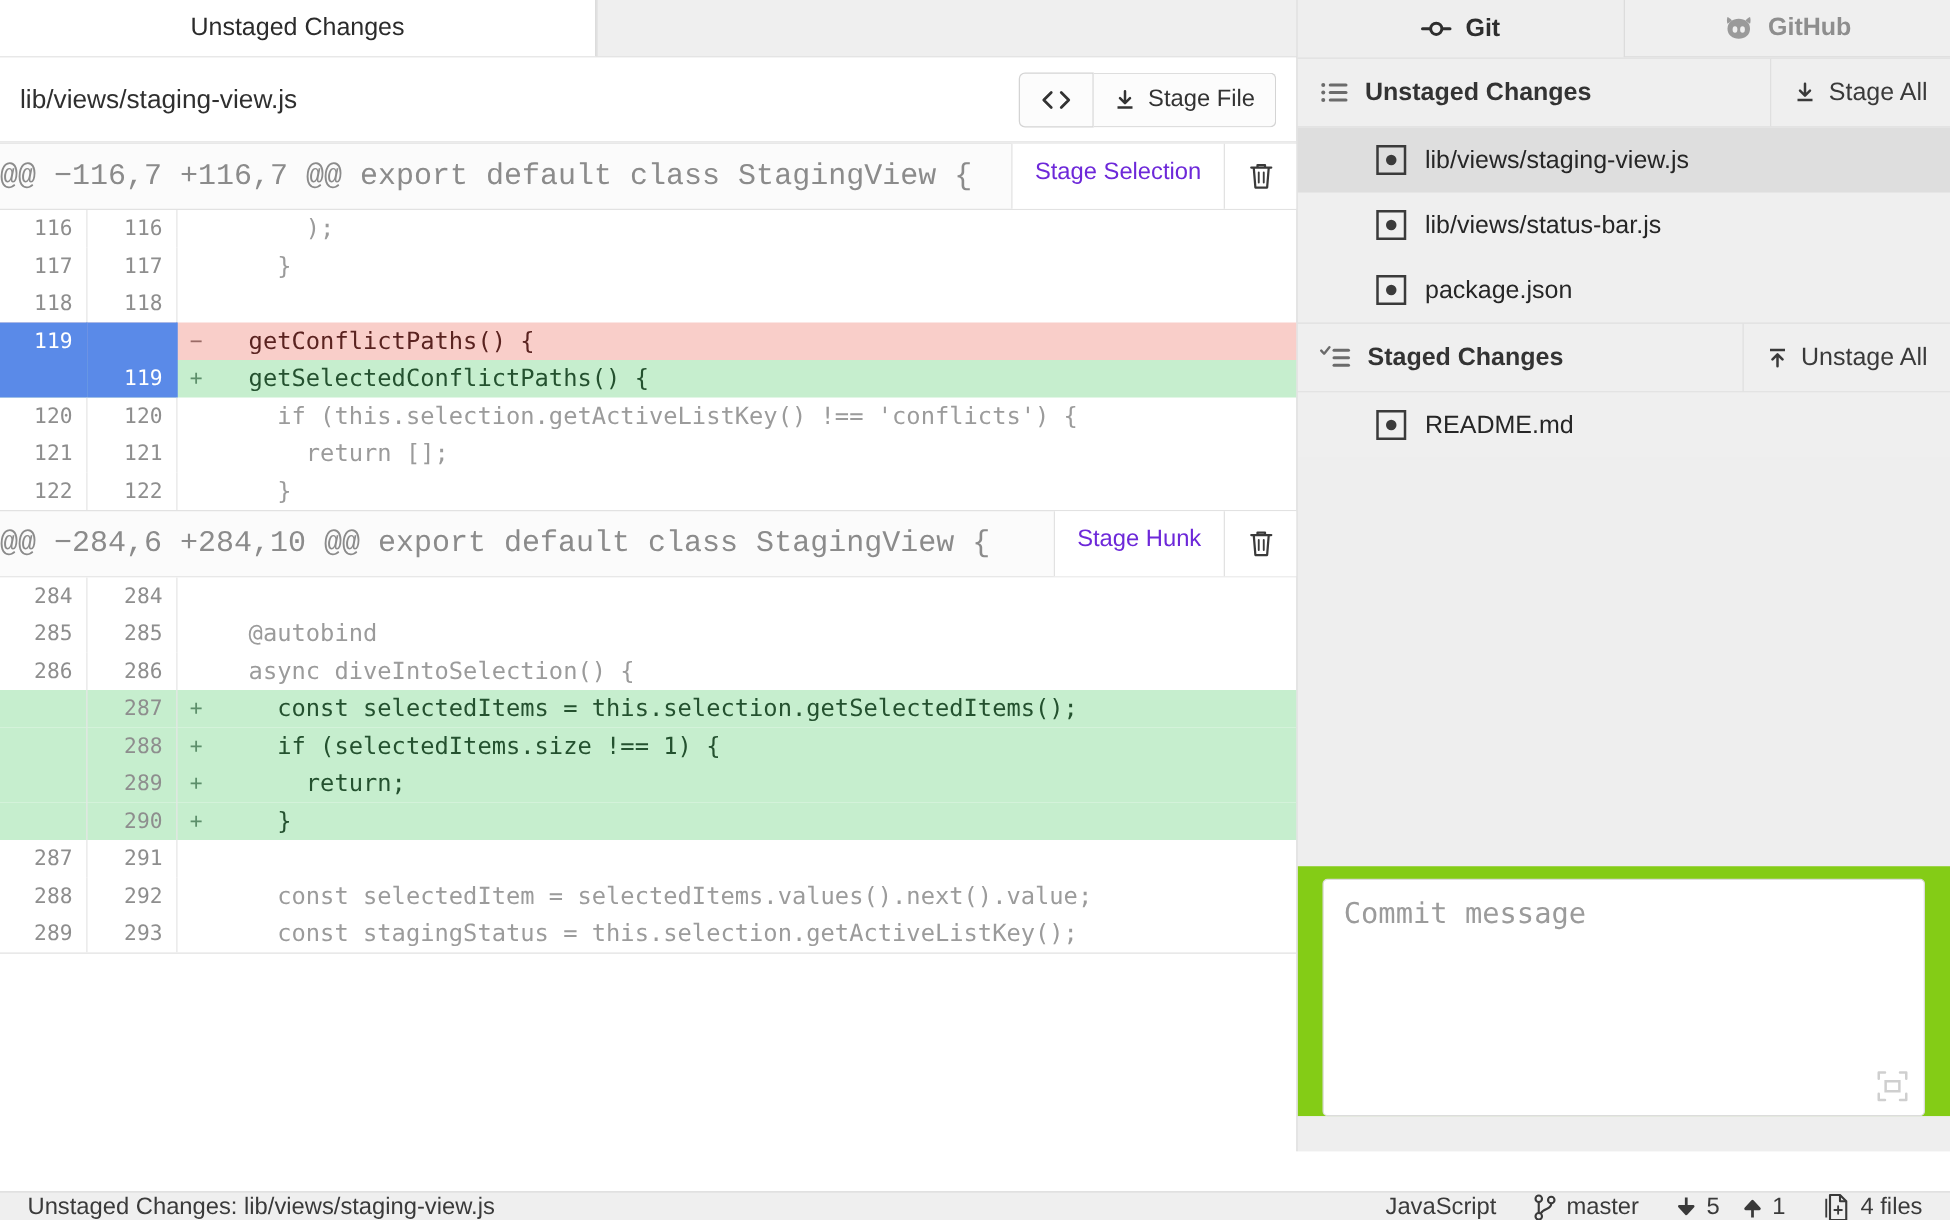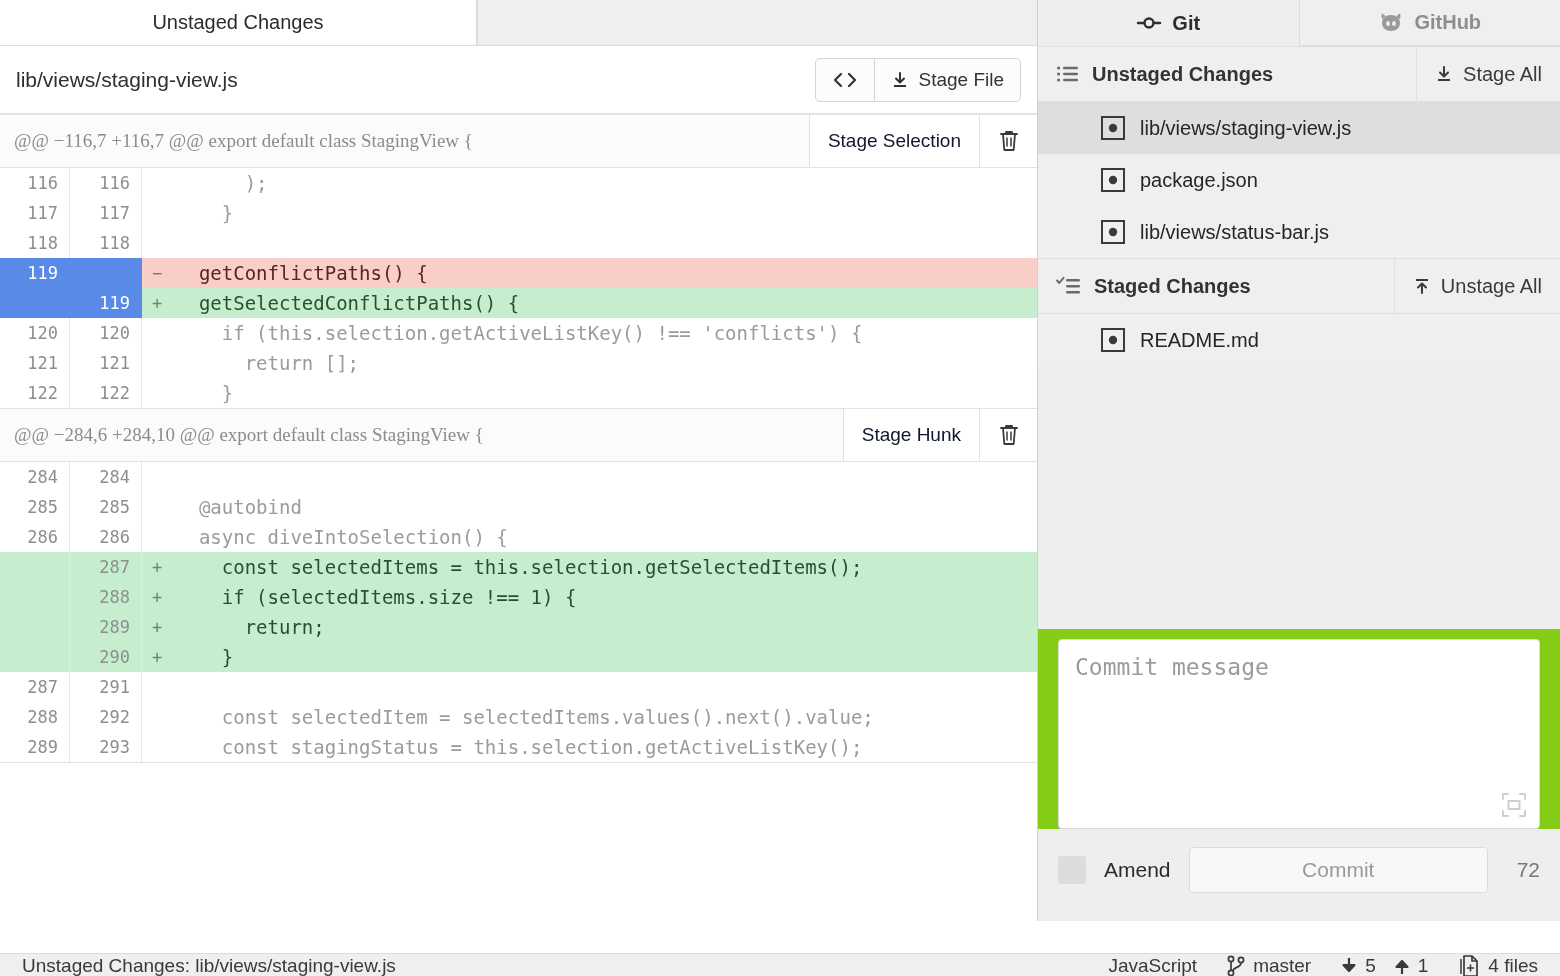--- a/index.html
+++ b/index.html
@@ -33,24 +33,24 @@
     border: 1px solid #d4d4d4; background: #fcfcfc; color: #333;
     font-size: 19px; height: 44px; display: flex; align-items: center; justify-content: center;
     padding: 0 16px; gap: 9px;
   }
   .btn.first { border-radius: 5px 0 0 5px; }
   .btn.last { border-radius: 0 5px 5px 0; border-left: none; }
 
   
   .hunk-head { display: flex; align-items: stretch; height: 54px; background: #fbfbfb;
                border-top: 1px solid #e2e2e2; border-bottom: 1px solid #e2e2e2; }
-  .hunk-label { flex: 1; display: flex; align-items: center; padding-left: 14px;
-                font-family: Liberation Serif, serif; font-size: 19px; color: #8b8b8b; }
-  .hunk-btn { display: flex; align-items: center; justify-content: center; padding: 0 18px;
-              font-size: 19px; color: #0f172a; border-left: 1px solid #e2e2e2; background: #fff; }
+  .hunk-label { flex: 1; display: flex; align-items: center; 
+                font-family: Liberation Mono, monospace; font-size: 24px; color: #8b8b8b; }
+  .hunk-btn { display: flex; align-items: flex-start; justify-content: center; padding: 12px 18px;
+              font-size: 19px; color: #6d28d9; border-left: 1px solid #e2e2e2; background: #fff; }
   .hunk-icon-btn { display: flex; align-items: center; justify-content: center; width: 58px;
                    border-left: 1px solid #e2e2e2; background: #fff; }
 
   
   .code-block { background: #fff; }
   .code-row { display: flex; height: 30px; align-items: stretch;
               font-family: "DejaVu Sans Mono", monospace; font-size: 19px; line-height: 30px; }
   .gut { width: 70px; text-align: right; padding-right: 11px; color: #8e8e8e; font-size: 17px;
          border-right: 1px solid #e6e6e6; flex: 0 0 70px; }
   .gut.b { width: 72px; flex: 0 0 72px; }
@@ -356,30 +356,30 @@
             </span>
             <span>lib/views/staging-view.js</span>
           </div>
           <div class="file-row">
             <span>
               <svg width="26" height="26" viewBox="0 0 26 26">
   <rect x="2" y="2" width="22" height="22" stroke="#3a3a3a" stroke-width="2" fill="none"></rect>
   <circle cx="13" cy="13" r="4.2" fill="#3a3a3a"></circle>
               </svg>
             </span>
-            <span>package.json</span>
+            <span>lib/views/status-bar.js</span>
           </div>
           <div class="file-row">
             <span>
               <svg width="26" height="26" viewBox="0 0 26 26">
   <rect x="2" y="2" width="22" height="22" stroke="#3a3a3a" stroke-width="2" fill="none"></rect>
   <circle cx="13" cy="13" r="4.2" fill="#3a3a3a"></circle>
               </svg>
             </span>
-            <span>lib/views/status-bar.js</span>
+            <span>package.json</span>
           </div>
         </div>
 
       <div class="list-header">
         <div class="lh-title">
           <span>
             <svg width="26" height="20" viewBox="0 0 26 20">
               <path d="M1 4.5 L3.3 7 L7.5 1.8" stroke="#6b6b6b" stroke-width="1.9" fill="none" stroke-linecap="round" stroke-linejoin="round"></path>
               <rect x="10" y="3" width="14" height="2.4" rx="1.2" fill="#6b6b6b"></rect>
               <rect x="10" y="9" width="14" height="2.4" rx="1.2" fill="#6b6b6b"></rect>
@@ -417,28 +417,20 @@
           <div class="commit-ph">Commit message</div>
           <div class="expand-icon">
             <svg width="26" height="26" viewBox="0 0 26 26">
               <path d="M2 7 V2 H7 M19 2 H24 V7 M24 19 V24 H19 M7 24 H2 V19" stroke="#cfcfcf" stroke-width="2" fill="none" stroke-linecap="round" stroke-linejoin="round"></path>
               <rect x="7.5" y="9" width="11" height="8" stroke="#cfcfcf" stroke-width="2" fill="none"></rect>
             </svg>
           </div>
         </div>
       </div>
 
-      <div class="commit-bar">
-        <div class="amend-box"></div>
-        <div class="amend-lbl">Amend</div>
-        <div class="commit-btn">
-          <span>Commit</span>
-        </div>
-        <div class="char-count">72</div>
-      </div>
       <div style="height:28px;background:#eeeeee;"></div>
     </div>
   </div>
 
   <div class="status-bar">
     <div class="status-left">Unstaged Changes: lib/views/staging-view.js</div>
     <div class="status-right">
       <div class="status-item">
         <span>JavaScript</span>
       </div>

